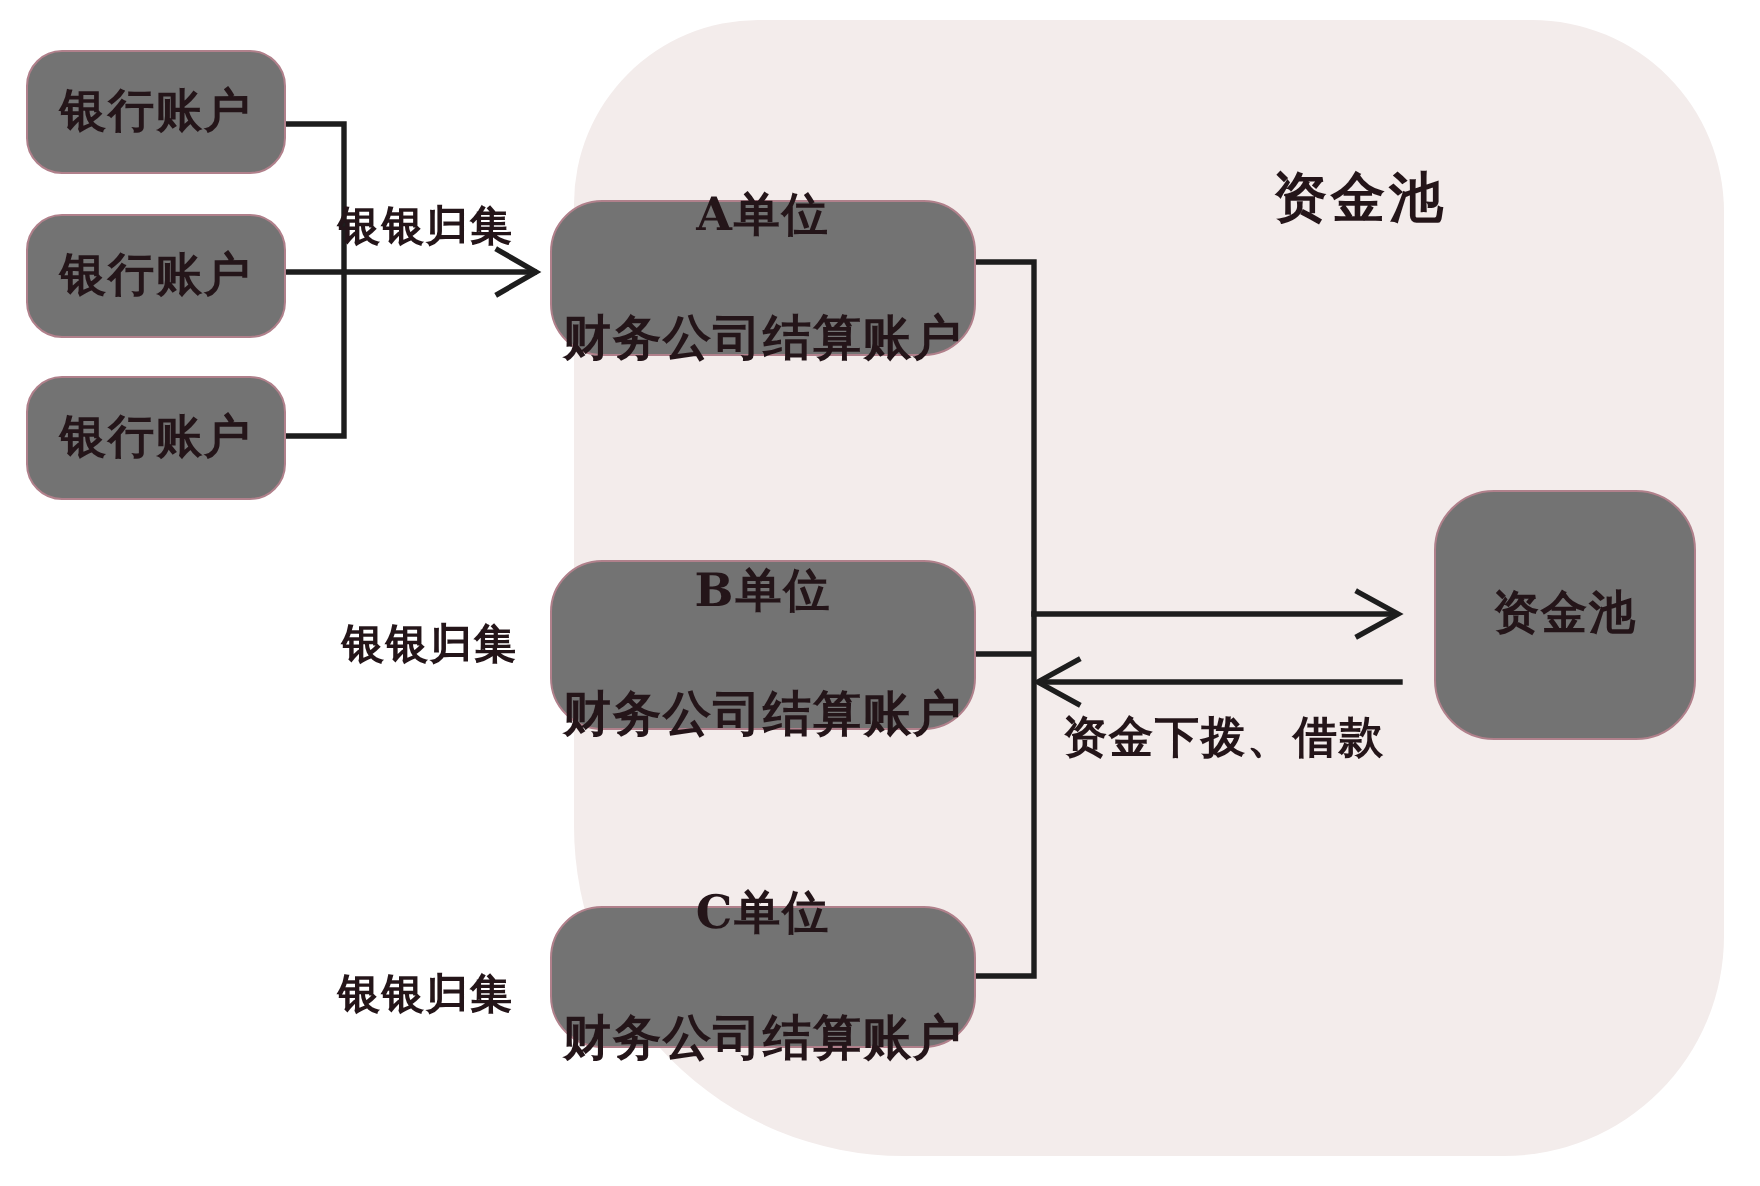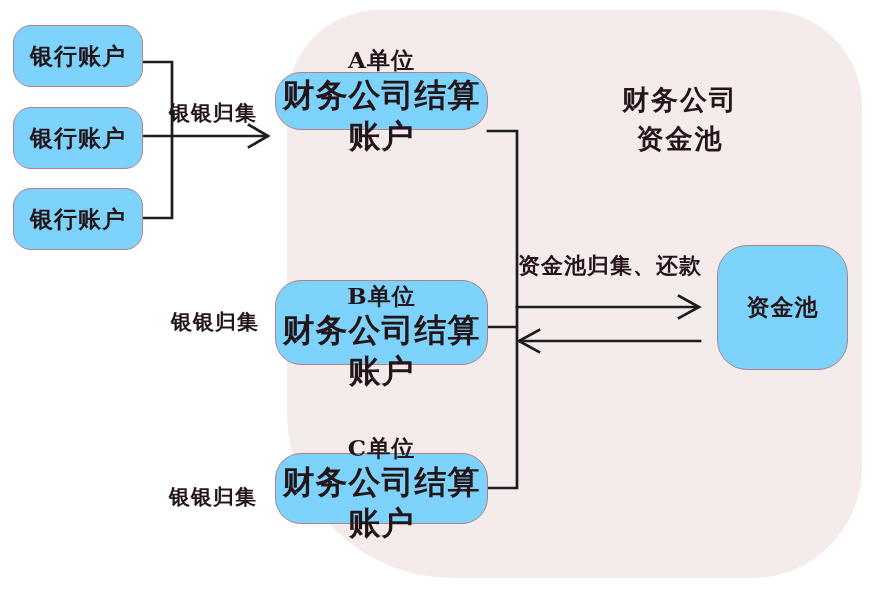--- a/index.html
+++ b/index.html
@@ -11,31 +11,31 @@
   
   .pool-bg{
     position:absolute;left:287px;top:10px;width:575px;height:568px;
     background:#f3eceb;
     border-radius:92px 96px 110px 165px;
   }
   
   .node{
     position:absolute;display:flex;flex-direction:column;
     align-items:center;justify-content:center;
-    background:#7dd3fc;border:1px solid #b0808b;
+    background:#737373;border:1px solid #b0808b;
     text-align:center;line-height:1.28;letter-spacing:1px;
     box-sizing:border-box;
   }
   .bank{left:13px;width:130px;height:62px;border-radius:18px;font-size:23px;}
   .bank1{top:25px;} .bank2{top:107px;} .bank3{top:188px;}
   .unit{left:275px;width:213px;border-radius:26px;font-size:23px;}
-  .unitA{top:72px;height:58px;}
+  .unitA{top:100px;height:78px;}
   .unitB{top:280px;height:85px;justify-content:space-between;}
   .unitC{top:453px;height:71px;}
-  .unit .l2{font-size:32px;}
+  .unit .l2{font-size:24px;margin-top:32px;}
   .division{
     left:717px;top:245px;width:131px;height:125px;border-radius:30px;
     font-size:23px;line-height:1.6;
   }
   
   .flabel{
     position:absolute;text-align:center;font-size:21px;letter-spacing:1px;
     white-space:nowrap;
   }
   .collect-top{left:158px;top:99px;width:110px;}
@@ -96,23 +96,22 @@
   <div class="node unit unitB">
     <span class="l1">B单位</span>
     <span class="l2">财务公司结算账户</span>
   </div>
   <div class="node unit unitC">
     <span class="l1">C单位</span>
     <span class="l2">财务公司结算账户</span>
   </div>
 
   <div class="flabel pool-title">
-    <div>财务公司</div>
     <div>资金池</div>
   </div>
 
-  <div class="flabel flow-to">资金池归集、还款</div>
+  <div class="flabel flow-from">资金下拨、借款</div>
 
   <div class="node division">
     <span>资金池</span>
   </div>
 
 </div>
 
 </body></html>

